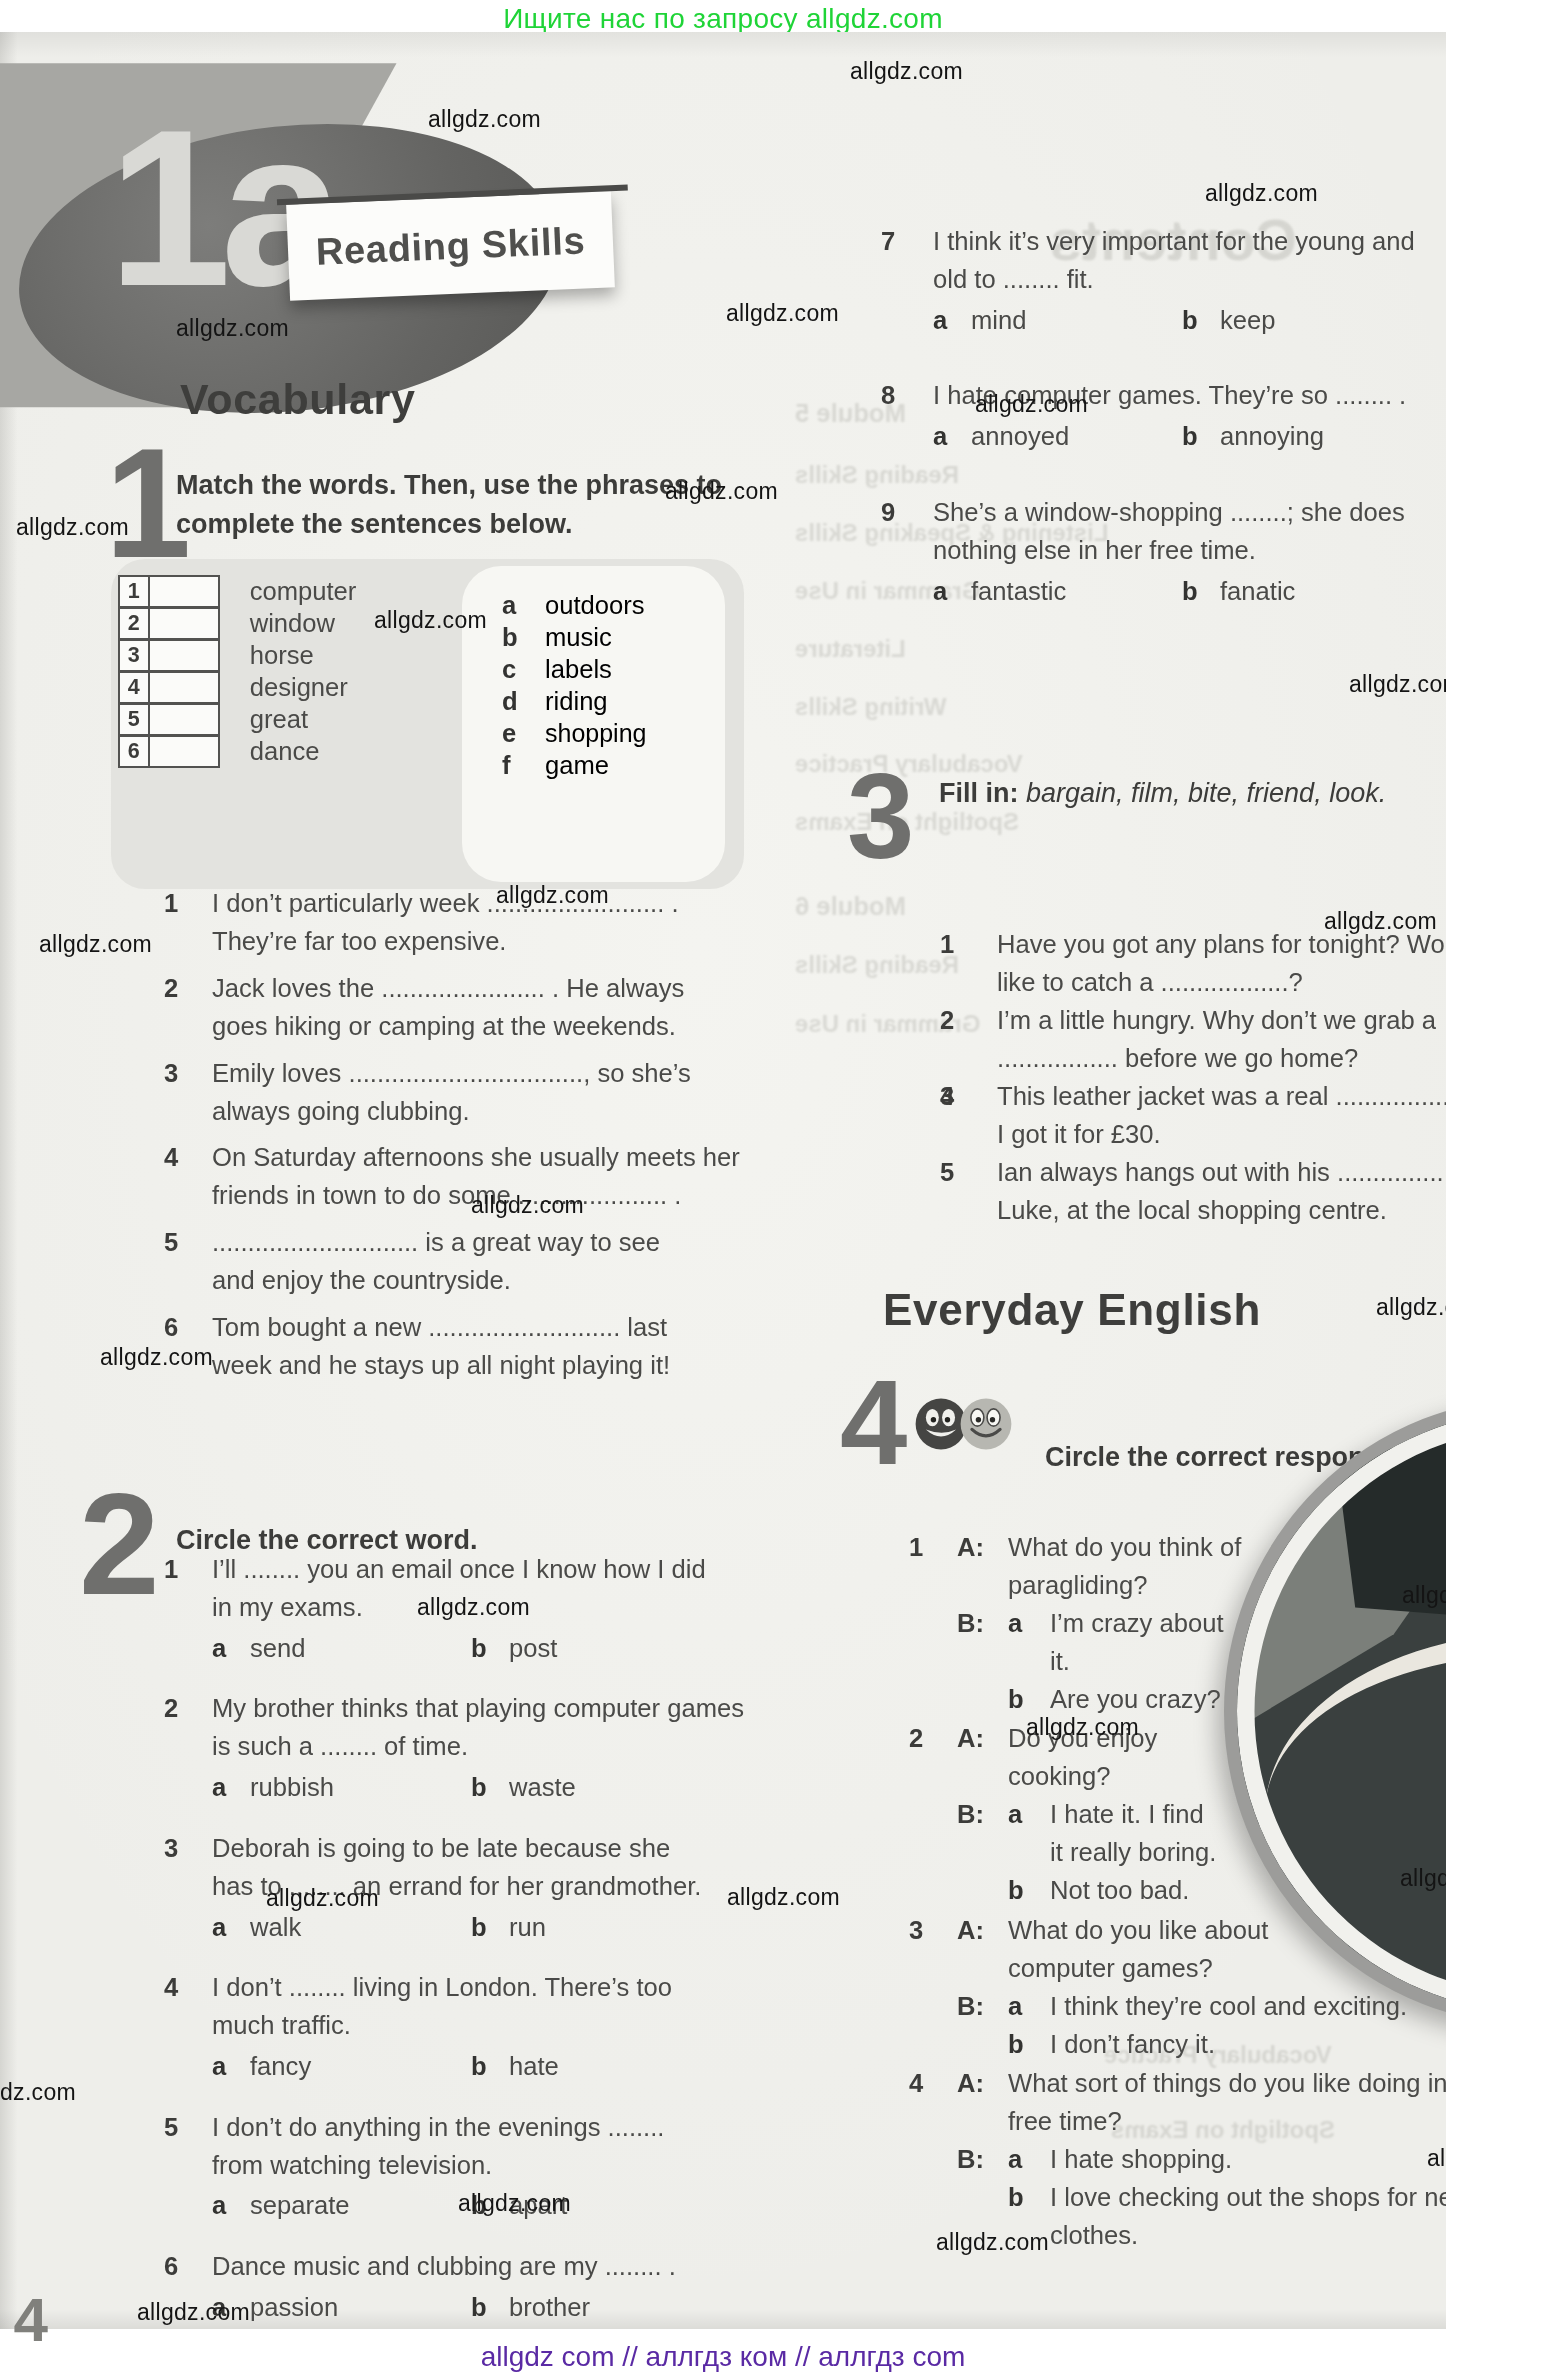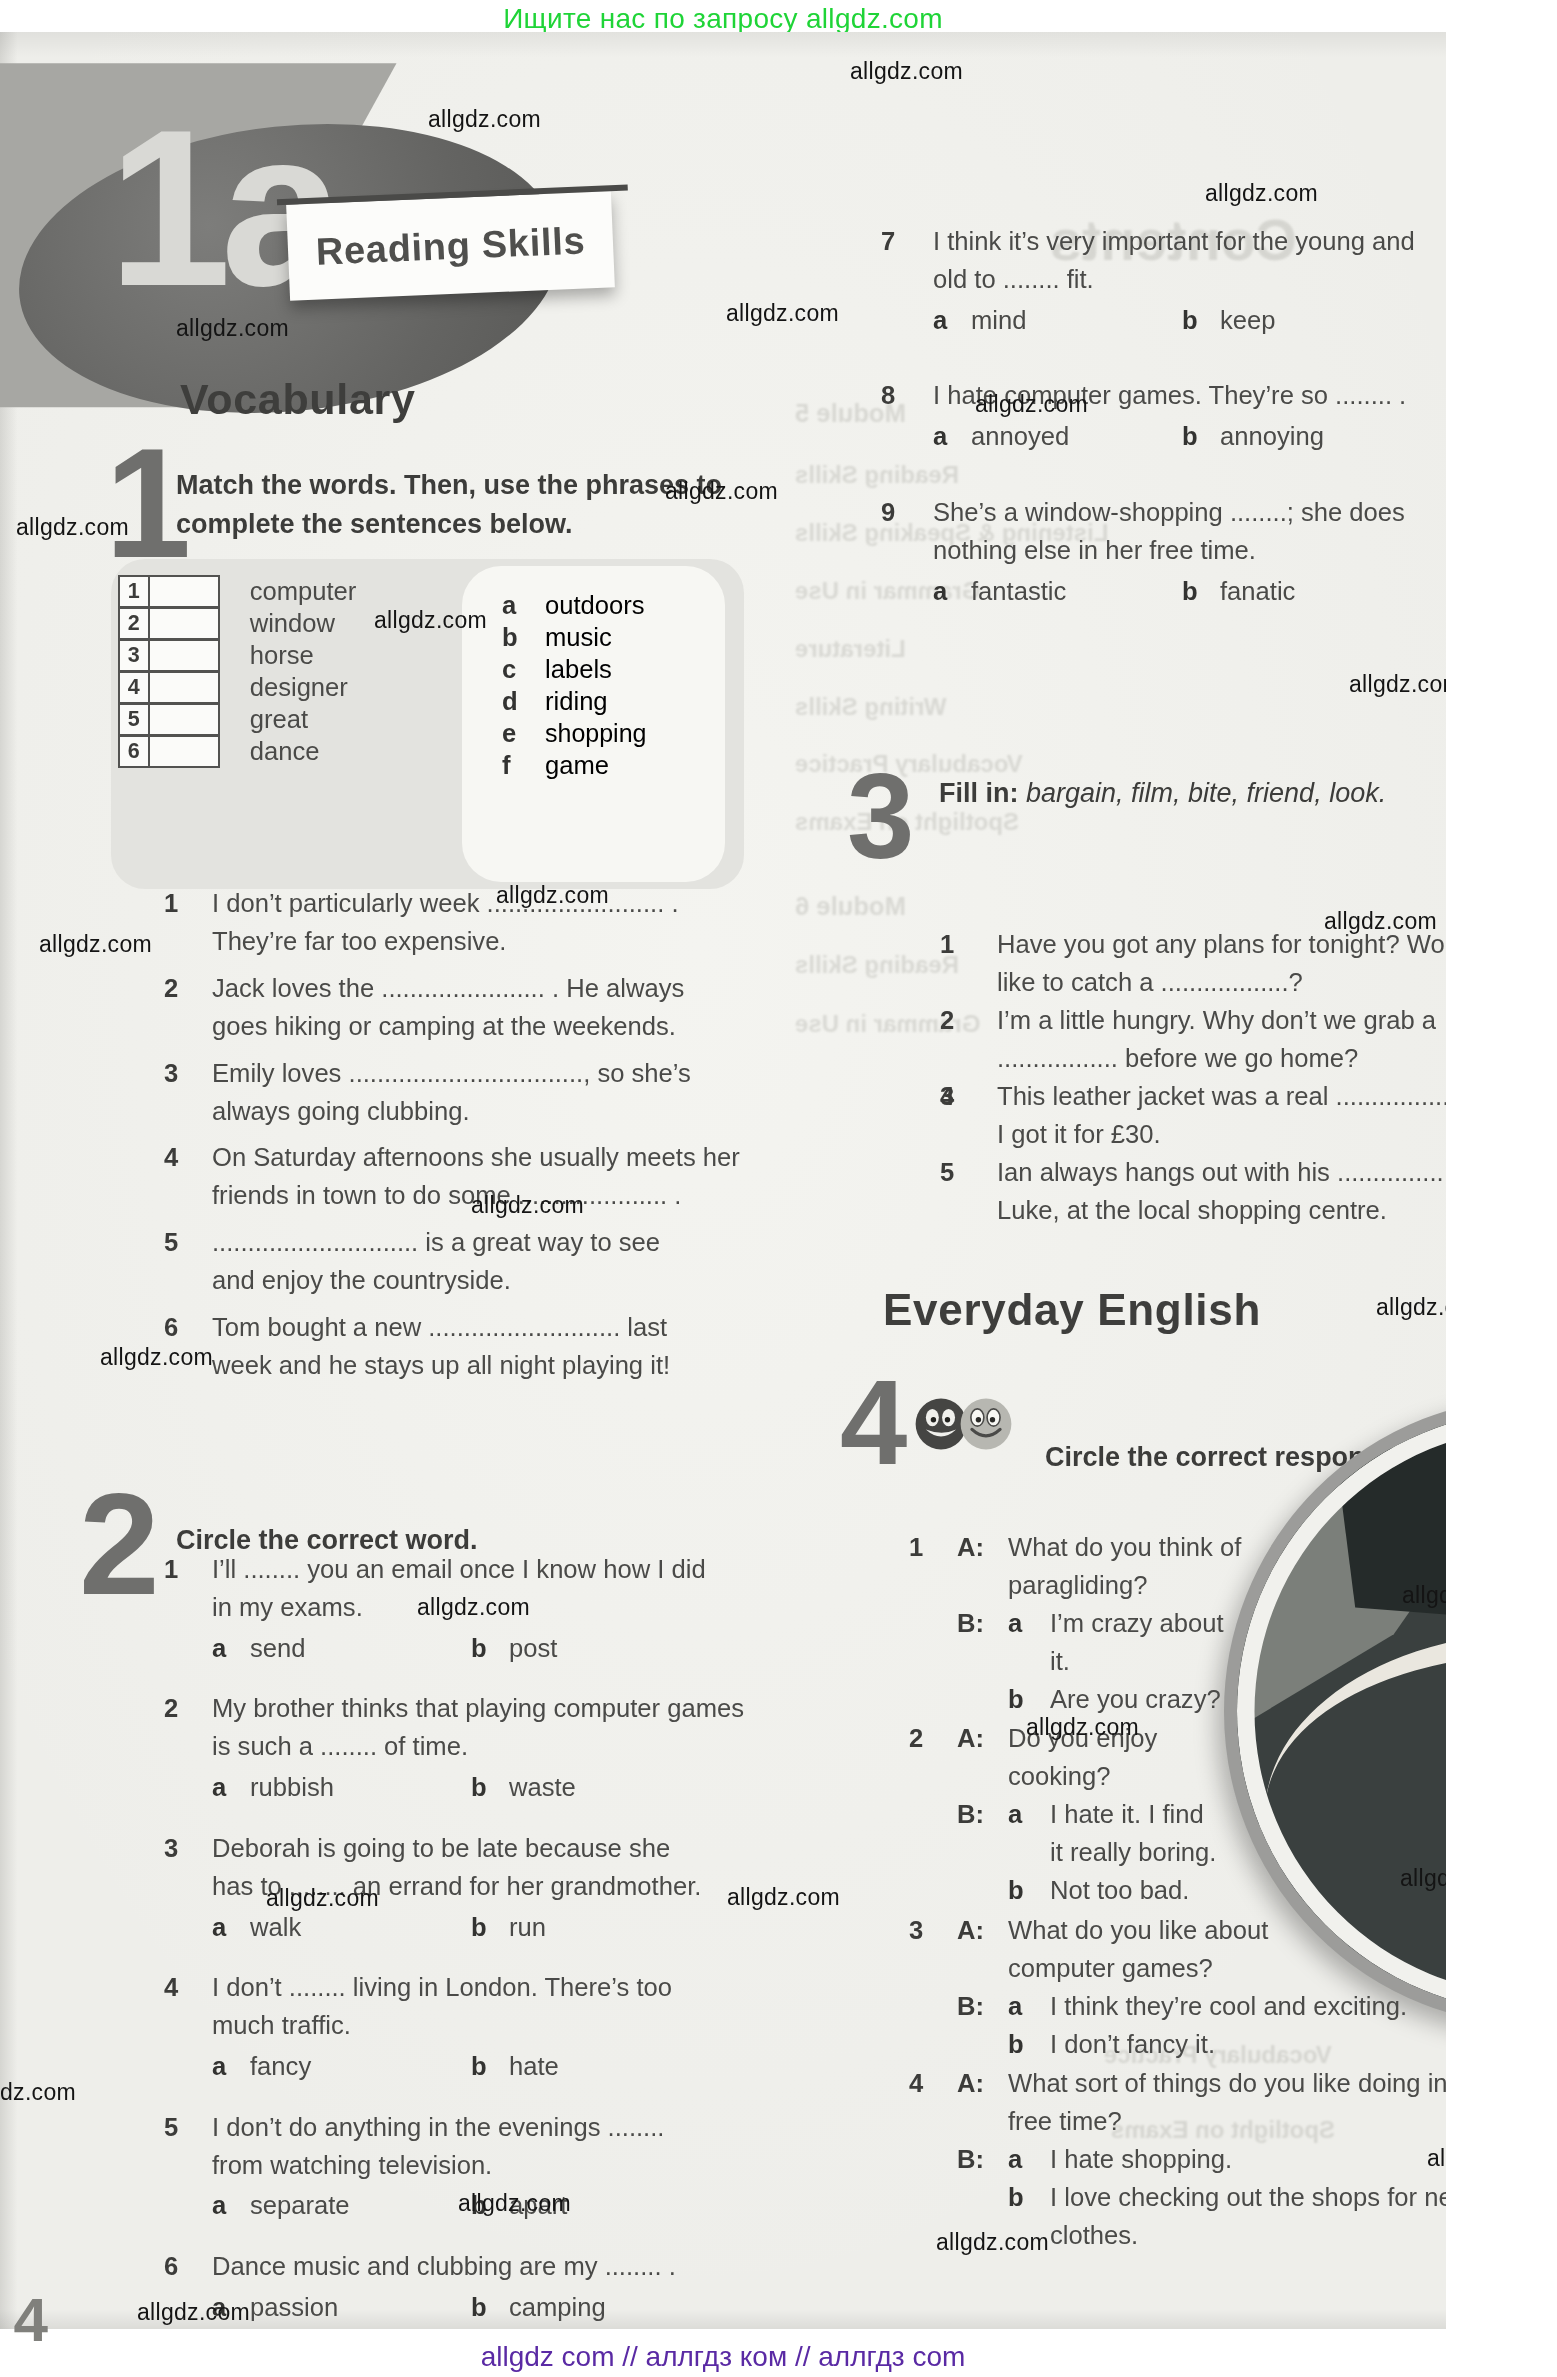--- a/index.html
+++ b/index.html
@@ -342,21 +342,21 @@
         <div class="item">
           <div class="inum">6</div>
           <div class="lines">Dance music and clubbing are my ........ .</div>
           <div class="opts">
             <div class="opt optA">
               <span class="ol">a</span>
               <span class="ow">passion</span>
             </div>
             <div class="opt">
               <span class="ol">b</span>
-              <span class="ow">camping</span>
+              <span class="ow">brother</span>
             </div>
           </div>
         </div>
       </div>
 
     <div class="choice-col" id="ex2-right">
         <div class="item">
           <div class="inum">7</div>
           <div class="lines">I think it’s very important for the young and
 old to ........ fit.</div>

